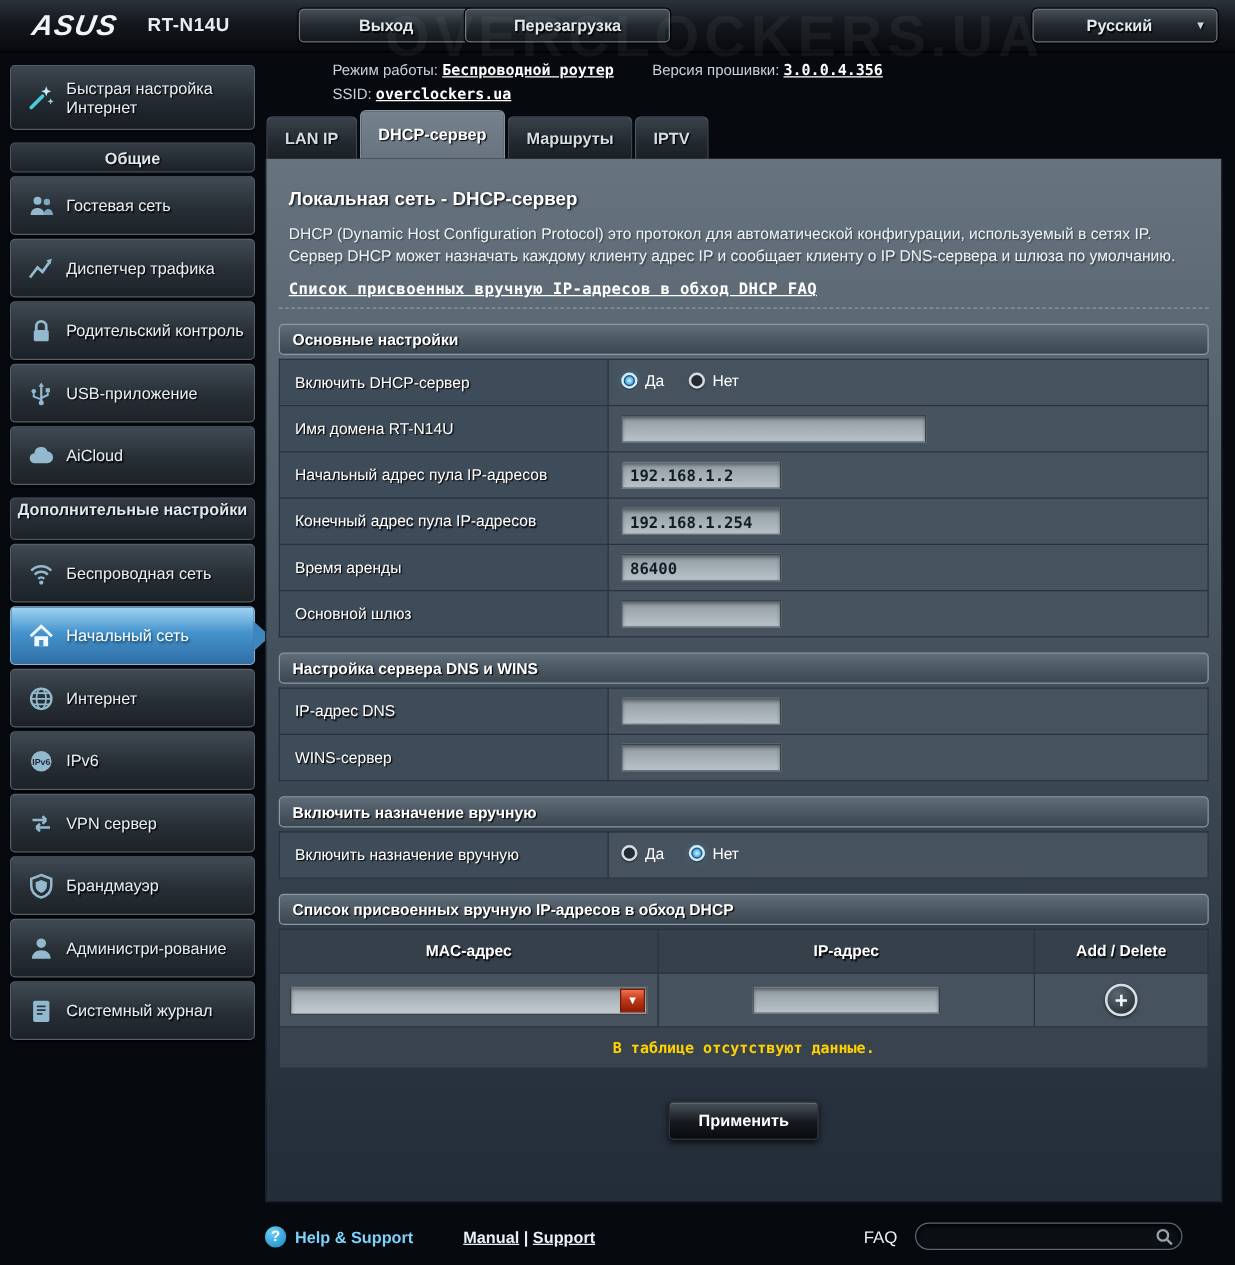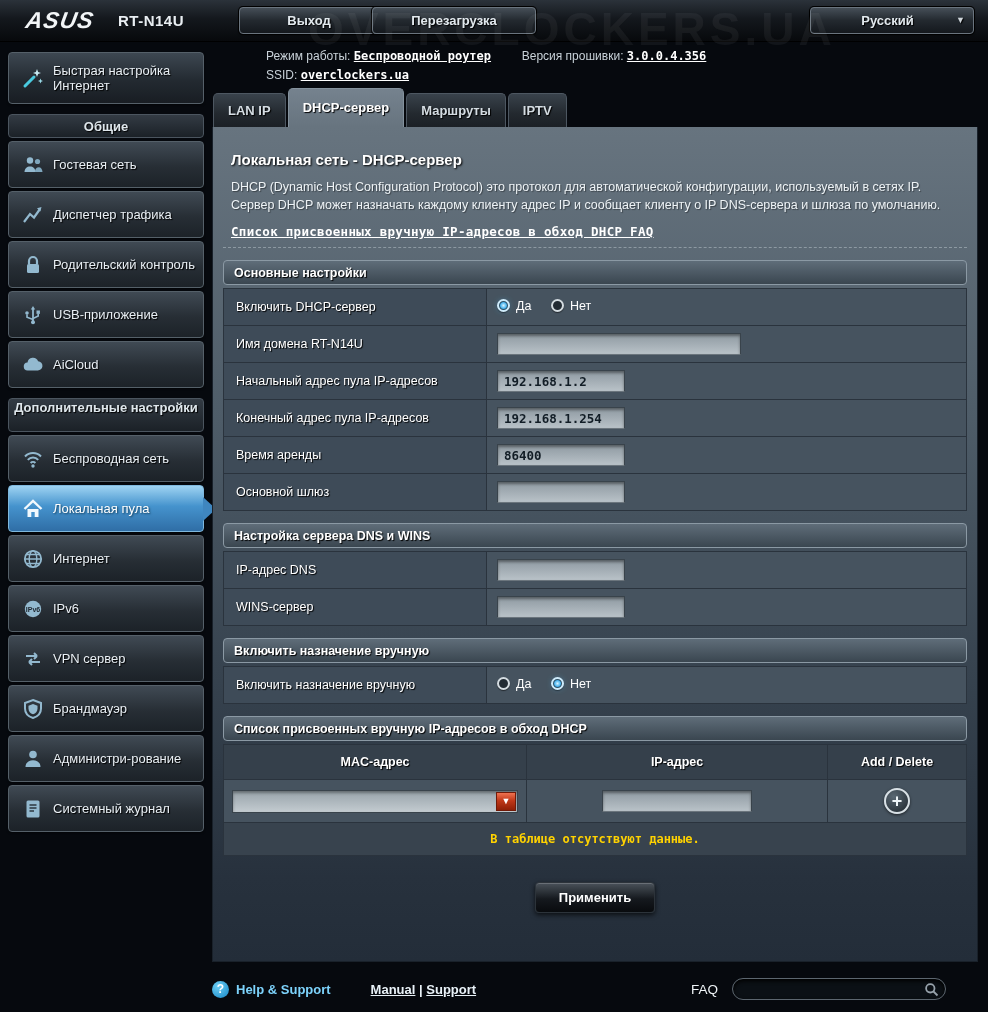--- a/index.html
+++ b/index.html
@@ -10,21 +10,21 @@
   .topbar{position:absolute;left:0;top:0;width:988px;height:42px;
     background:linear-gradient(#2b323a,#14181d 45%,#07090c);border-bottom:1px solid #000;}
   .logo{position:absolute;left:26px;top:7px;font-style:italic;font-weight:bold;font-size:23px;
     letter-spacing:1px;color:#f2f5f7;transform:skewX(-10deg);}
   .model{position:absolute;left:118px;top:12px;font-weight:bold;font-size:15px;letter-spacing:.5px;color:#e9eef2;}
   .topbtn{position:absolute;top:7px;height:27px;line-height:25px;text-align:center;font-weight:bold;font-size:13px;
     color:#e2e9ee;background:linear-gradient(#454e57,#23292f 50%,#14181d);border:1px solid #6a747e;border-radius:4px;
     box-shadow:0 0 0 1px #000,0 1px 2px rgba(0,0,0,.6);cursor:pointer;text-shadow:1px 1px 1px #000;}
   .btn-logout{left:239px;width:140px;}
   .btn-reboot{left:372px;width:164px;}
-  .lang{right:14px;width:164px;display:flex;align-items:center;padding:0 8px;}
+  .lang{right:14px;width:148px;display:flex;align-items:center;padding:0 8px;}
   .lang .lang-label{flex:1;text-align:center;}
   .caret{font-size:9px;color:#cfd6db;}
 
   .watermark{position:absolute;left:308px;top:2px;font-size:46px;font-weight:bold;letter-spacing:4px;
     color:rgba(255,255,255,.05);z-index:30;pointer-events:none;white-space:nowrap;}
 
   
   .status{position:absolute;left:222px;top:47px;font-size:12px;color:#c9d2d9;line-height:19px;margin-left:44px;}
   .status .lnk{font-family:"DejaVu Sans Mono",monospace;font-weight:bold;color:#fff;text-decoration:underline;cursor:pointer;}
   .status .gap{display:inline-block;width:24px;}
@@ -236,21 +236,21 @@
   </div>
 
   <div class="sbtn active">
     <span class="sicon">
       <svg width="22" height="22" viewBox="0 0 22 22">
         <path d="M2.5 11 L11 3 L19.5 11" stroke="#f2f9fd" stroke-width="2.4" fill="none"></path>
         <rect x="5.5" y="11" width="11" height="8" fill="#f2f9fd"></rect>
         <rect x="9.3" y="14" width="3.4" height="5" fill="#4593cd"></rect>
       </svg>
     </span>
-    <span class="slabel">Локальная пула</span>
+    <span class="slabel">Начальный сеть</span>
   </div>
 
   <div class="sbtn">
     <span class="sicon">
       <svg width="22" height="22" viewBox="0 0 22 22">
         <circle cx="11" cy="11" r="8.2" stroke="#93b9cf" stroke-width="1.8" fill="none"></circle>
         <ellipse cx="11" cy="11" rx="3.8" ry="8.2" stroke="#93b9cf" stroke-width="1.4" fill="none"></ellipse>
         <path d="M3 11 h16 M4.3 6.5 h13.4 M4.3 15.5 h13.4" stroke="#93b9cf" stroke-width="1.4"></path>
       </svg>
     </span>

